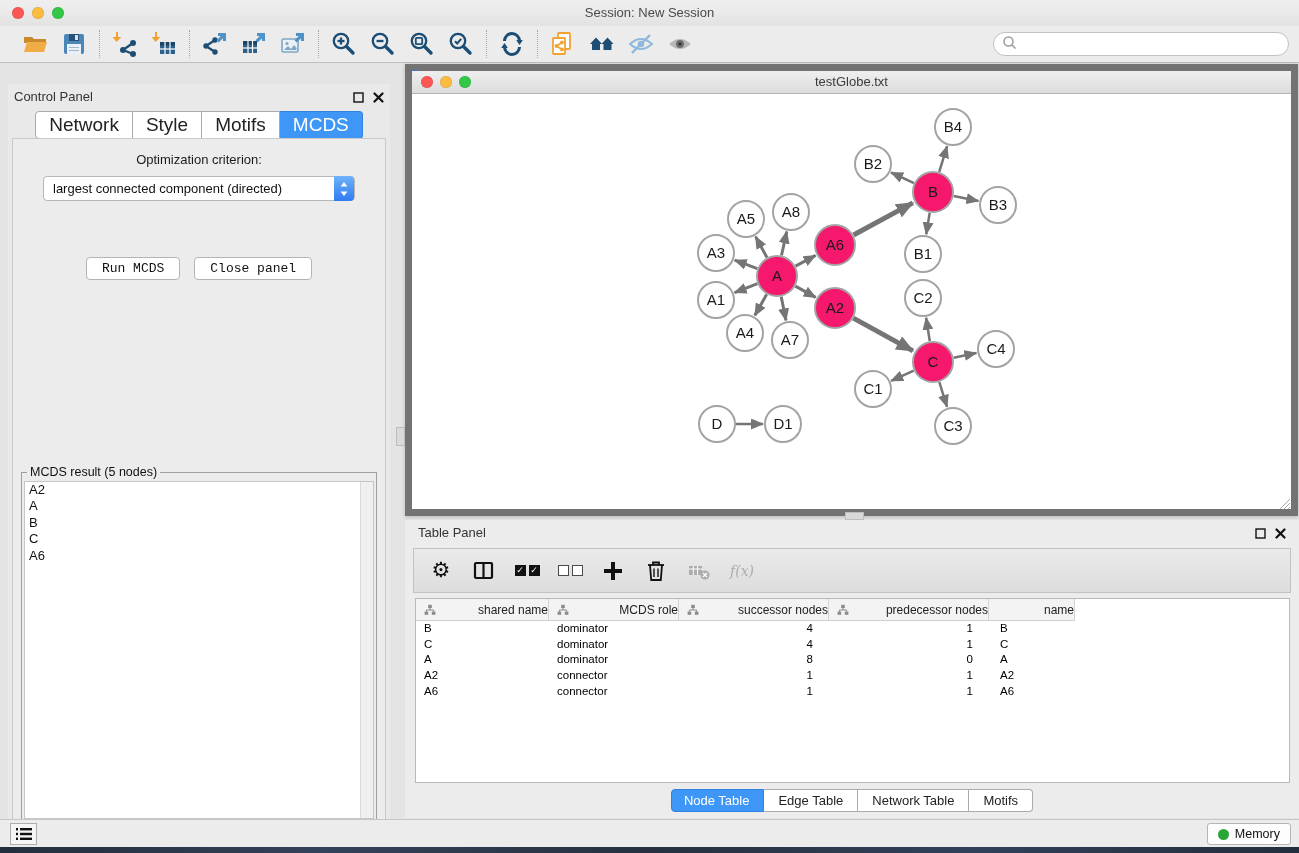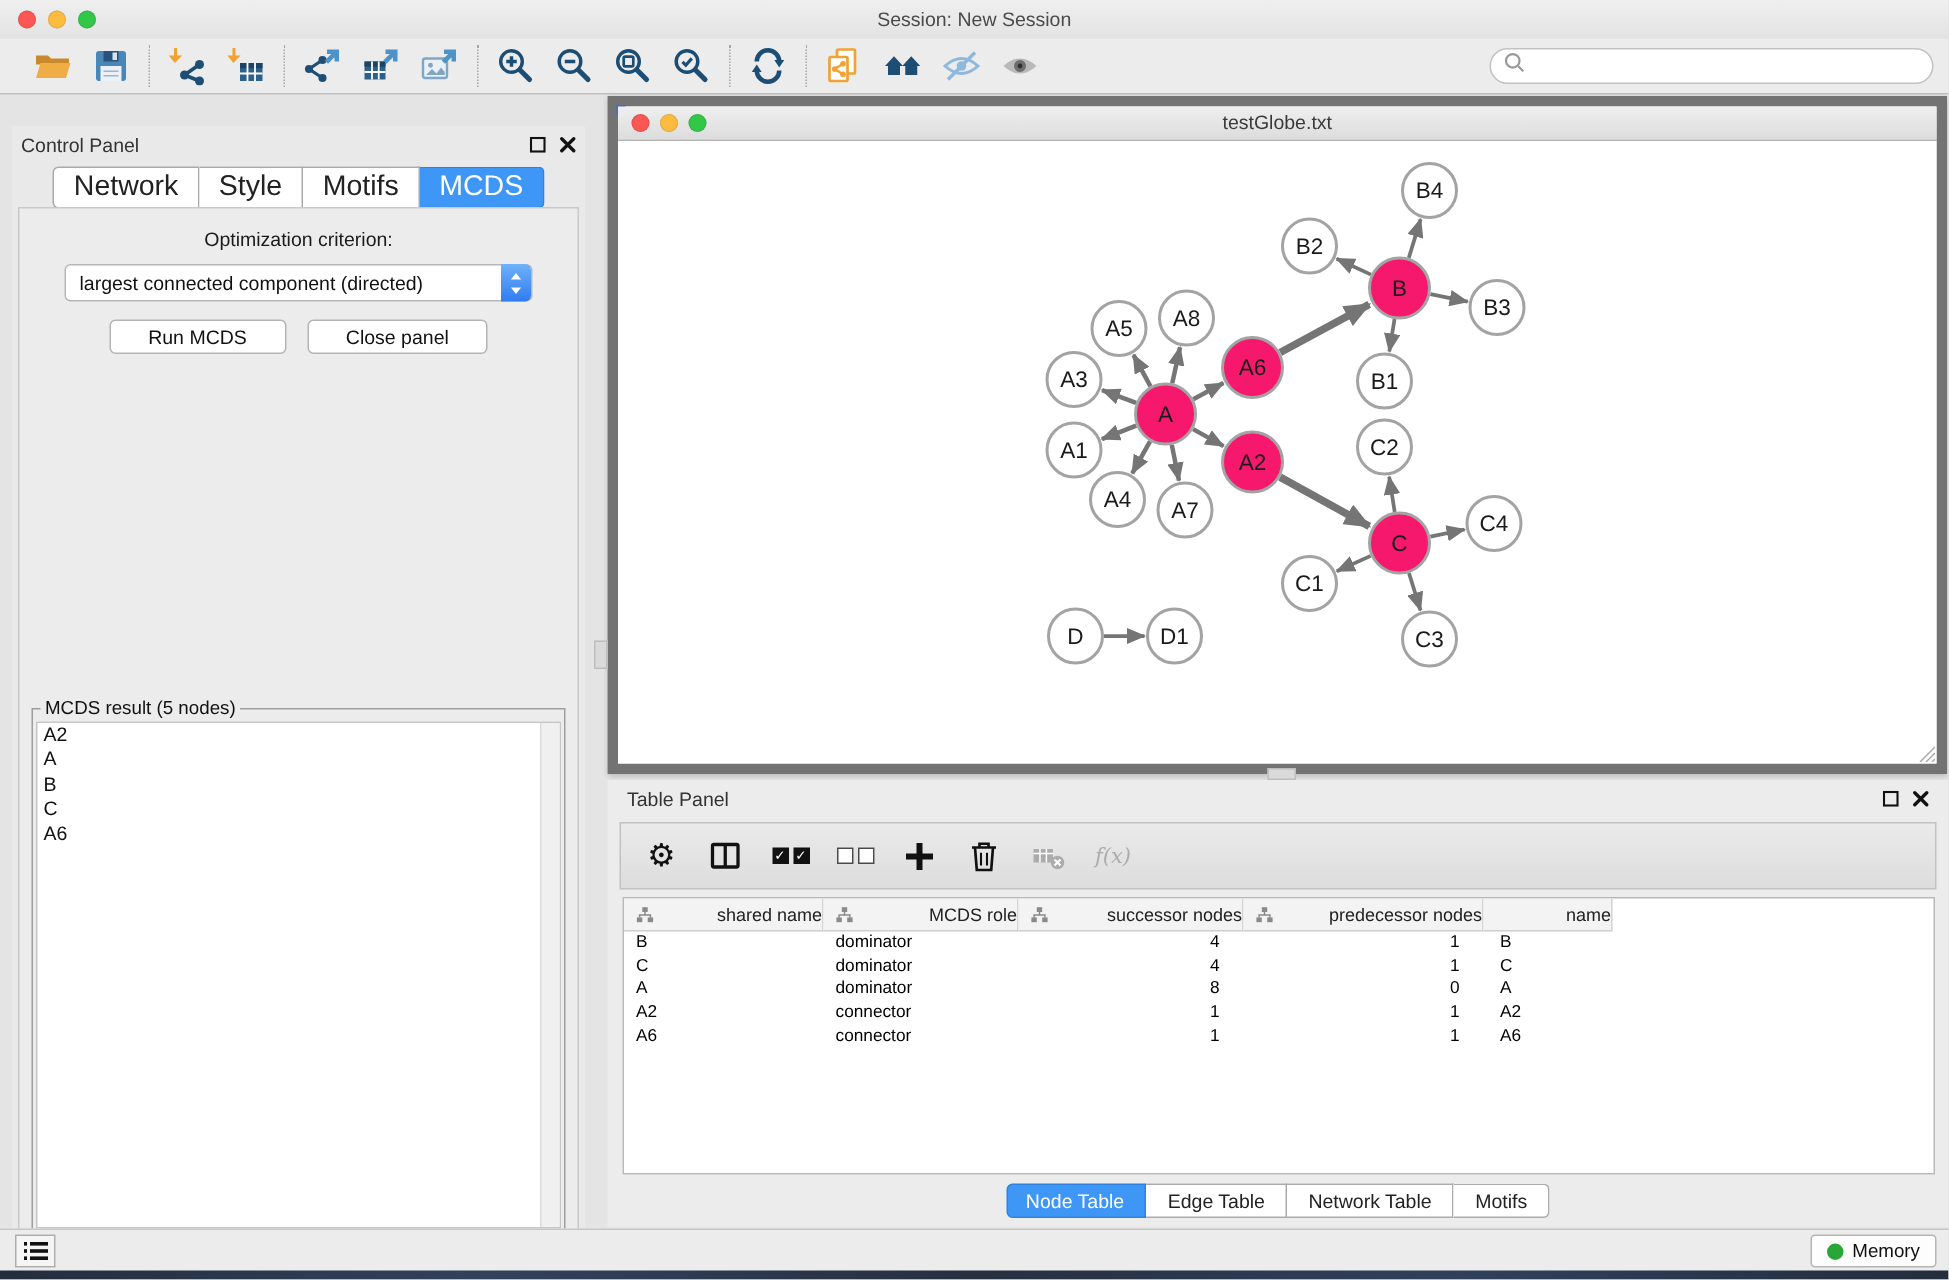--- a/index.html
+++ b/index.html
@@ -37,21 +37,21 @@
   .tab:last-child { border-radius:0 4px 4px 0; }
   .tab.active { background:#3E97F6; border-color:#3182DE; color:#fff; }
   .cp-inner { position:absolute; left:4px; right:4px; top:54px; bottom:4px; background:#ECECEC; border:1px solid #C9C9C9; }
   .opt-label { text-align:center; font-size:13px; margin-top:13px; color:#1b1b1b; }
   .dropdown { position:relative; margin:9px auto 0; width:312px; height:25px; background:#fff;
     border:1px solid #B7B7B7; border-radius:4px; font-size:13px; line-height:23px; padding-left:9px; color:#111; }
   .dd-stepper { position:absolute; right:0; top:-1px; width:20px; height:25px; border-radius:0 4px 4px 0;
     background:linear-gradient(#6FB1FA,#2F7CF0); display:flex; align-items:center; justify-content:center; }
   .btn-row { display:flex; justify-content:center; gap:14px; margin-top:12px; }
   .mac-btn { background:#fff; border:1px solid #B4B4B4; border-radius:4px; font-size:13px;
-    font-family:Liberation Sans, sans-serif; padding:3px 25px; color:#111; }
+    font-family:Liberation Mono, monospace; padding:3px 15px; color:#111;margin-top:44px; }
   .fieldset { position:absolute; left:8px; right:8px; top:333px; height:350px; border:1px solid #9E9E9E; }
   .legend { position:absolute; top:-8px; left:5px; background:#ECECEC; padding:0 3px; font-size:12.5px; color:#111; }
   .listbox { position:absolute; inset:8px 2px 2px 2px; background:#fff; border:1px solid #C6C6C6; }
   .list-scroll { position:absolute; top:0; bottom:0; right:0; width:13px; background:#F0F0F0; border-left:1px solid #DADADA; }
   .result-item { font-size:13px; line-height:16.4px; padding-left:4px; color:#111; }
   
   .net-window { position:absolute; left:405px; top:64px; width:893px; height:452px;
     background:#fff; border:7px solid #737373; box-shadow:0 1px 4px rgba(0,0,0,.2); }
   .net-titlebar { height:23px; background:linear-gradient(#EFEFEF,#DCDCDC); border-bottom:1px solid #B3B3B3; position:relative; }
   .net-lights { position:absolute; left:9px; top:5px; display:flex; gap:7px; }

